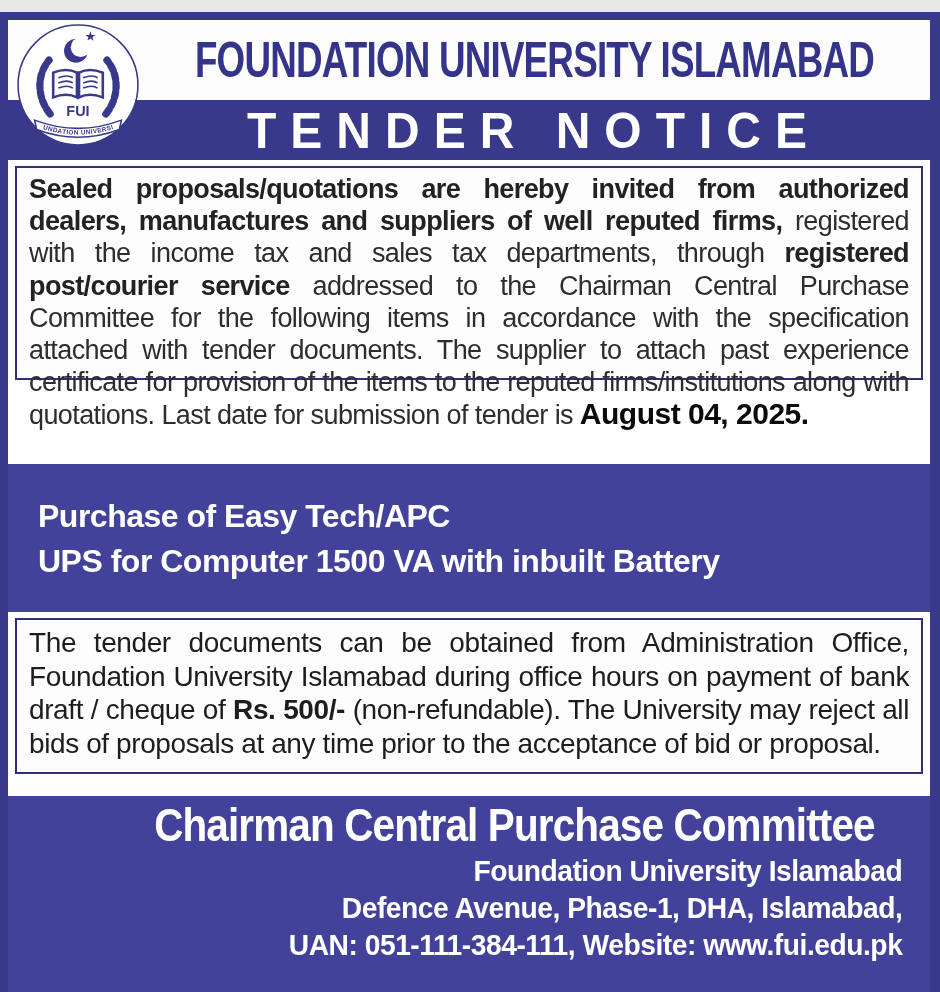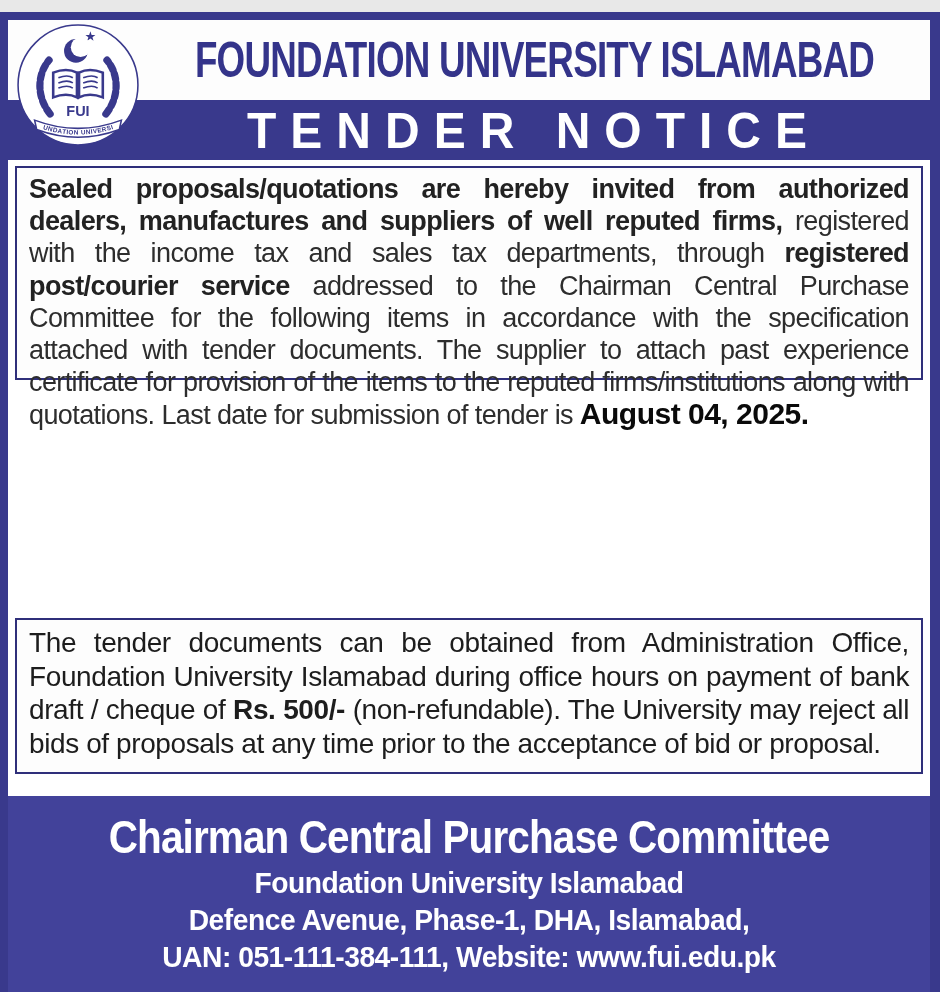--- a/index.html
+++ b/index.html
@@ -110,23 +110,23 @@
     font-size:28px;
     line-height:33.5px;
     text-align:justify;
     letter-spacing:-0.4px;
   }
   
   .panel2{
     position:absolute;left:8px;right:10px;top:784px;height:196px;
     background:var(--panel);
     color:#fff;
-    text-align:center;
-    box-sizing:border-box;
-    padding-top:14px;
+    text-align:right;
+    box-sizing:border-box;
+    padding-top:2px;
   }
   .footer-title{
     font-weight:bold;
     font-size:46px;
     line-height:54px;
     white-space:nowrap;
     transform:scaleX(0.88);
     transform-origin:center;
     letter-spacing:-1px;
   }
@@ -192,20 +192,24 @@
       <textPath href="#ribbonArc" startOffset="50%" text-anchor="middle">FOUNDATION UNIVERSITY</textPath>
     </text>
   </svg>
 
   <div class="box1">
     <div class="body-text">
       <b>Sealed proposals/quotations are hereby invited from authorized dealers, manufactures and suppliers of well reputed firms,</b><span> registered with the income tax and sales tax departments, through </span><b>registered post/courier service</b><span> addressed to the Chairman Central Purchase Committee for the following items in accordance with the specification attached with tender documents. The supplier to attach past experience certificate for provision of the items to the reputed firms/institutions along with quotations. Last date for submission of tender is </span><span class="due-date">August 04, 2025.</span>
     </div>
   </div>
 
+  <div class="panel1">
+    <div class="item-line">Purchase of Easy Tech/APC</div>
+    <div class="item-line">UPS for Computer 1500 VA with inbuilt Battery</div>
+  </div>
 
   <div class="box2">
     <div class="body-text2">
       <span>The tender documents can be obtained from Administration Office, Foundation University Islamabad during office hours on payment of bank draft / cheque of </span><b>Rs. 500/-</b><span> (non-refundable). The University may reject all bids of proposals at any time prior to the acceptance of bid or proposal.</span>
     </div>
   </div>
 
   <div class="panel2">
     <div class="footer-title">Chairman Central Purchase Committee</div>
     <div class="footer-line">Foundation University Islamabad</div>

